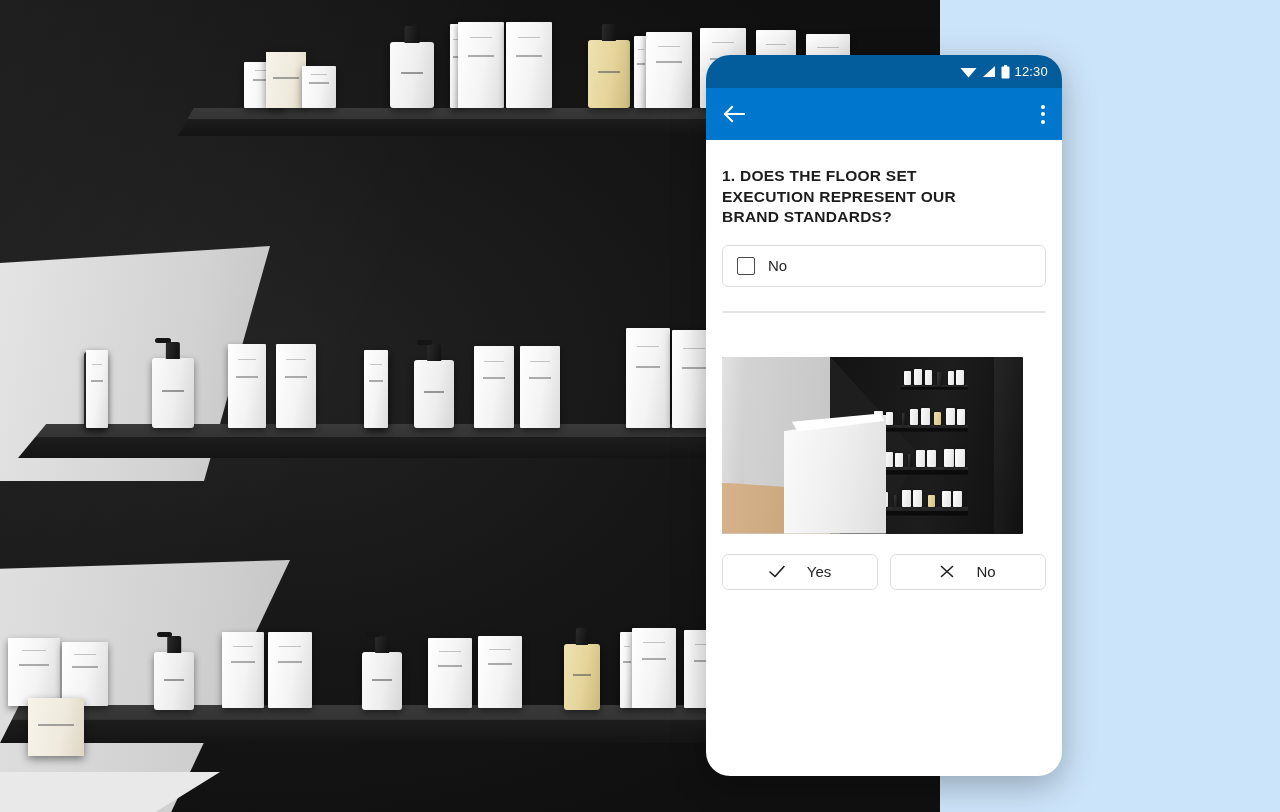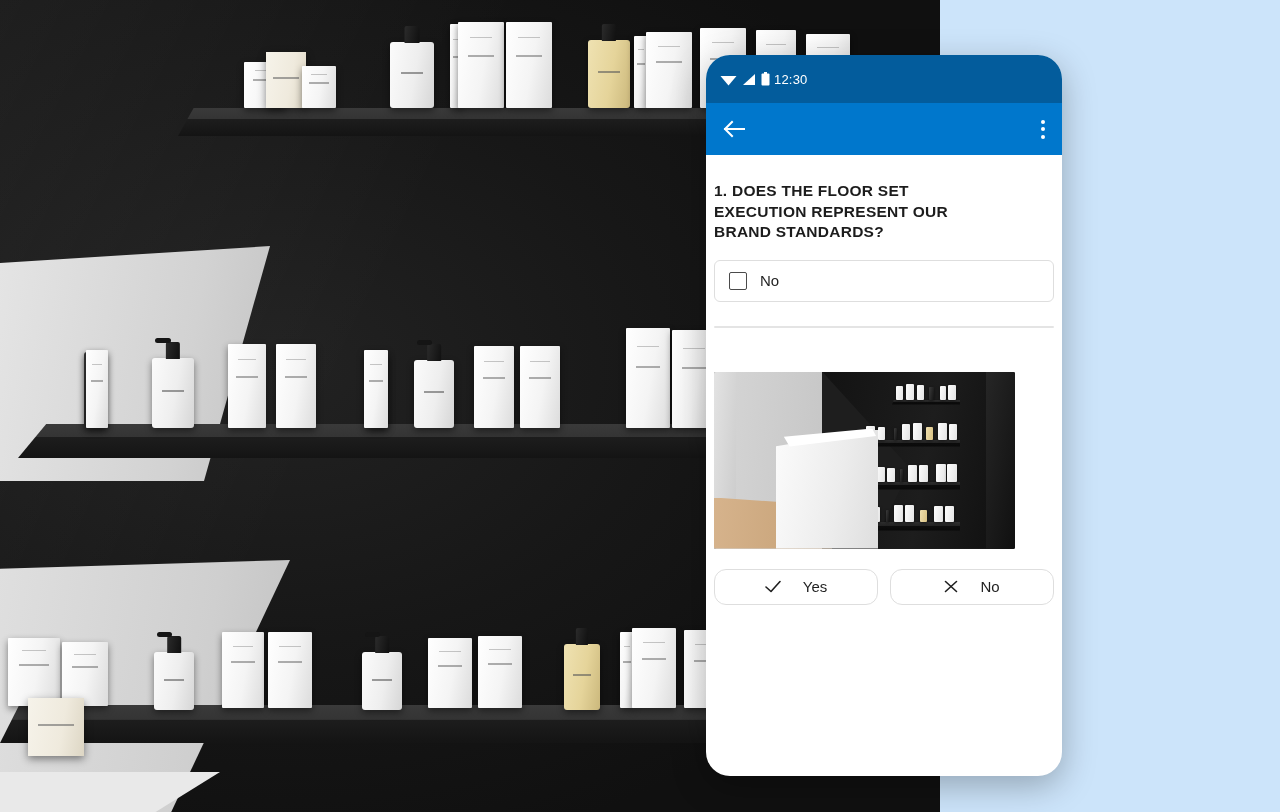--- a/index.html
+++ b/index.html
@@ -109,37 +109,37 @@
   
   .phone {
     position: absolute; left: 706px; top: 55px;
     width: 356px; height: 721px;
     background: #ffffff;
     border-radius: 24px;
     overflow: hidden;
     box-shadow: 0 10px 34px rgba(0,0,0,.28);
   }
   .statusbar {
-    height: 48px; background: #035c9c;
-    display: flex; align-items: center; justify-content: flex-start;
+    height: 33px; background: #035c9c;
+    display: flex; align-items: center; justify-content: flex-end;
     padding: 0 14px; gap: 0;
   }
   .status-icons { display: flex; align-items: center; gap: 5px; }
   .status-time {
     color: #ffffff; font-size: 13px; letter-spacing: .2px; margin-left: 4px;
   }
   .appbar {
     height: 52px; background: #0077cc;
     display: flex; align-items: center; justify-content: space-between;
     padding: 0 17px;
   }
   .kebab { display: flex; flex-direction: column; gap: 3.5px; align-items: center; cursor: pointer; }
   .kebab i { display: block; width: 4px; height: 4px; border-radius: 50%; background: #fff; }
 
-  .content { padding: 0 8px; }
+  .content { padding: 0 16px; }
   .q-block { padding: 26px 0 18px; }
   .q-title {
     font-size: 15.5px; font-weight: bold; color: #1c1c1c;
     letter-spacing: .25px; line-height: 20.5px; text-transform: uppercase;
     white-space: pre-line;
   }
   .options { margin-top: 17px; display: flex; flex-direction: column; gap: 11px; }
   .option {
     height: 42px; border: 1px solid #dedede; border-radius: 6px;
     display: flex; align-items: center; padding: 0 14px; gap: 13px;
@@ -187,21 +187,21 @@
           clip-path: polygon(3% 0%, 100% 0%, 100% 100%, 0% 100%); }
   .t-s4 { left: 108px; top: 150px; width: 138px; height: 9px;
           clip-path: polygon(3% 0%, 100% 0%, 100% 100%, 0% 100%); }
   .tp { position: absolute; background: linear-gradient(100deg,#fdfdfd,#e4e4e4);
         border-radius: 1px; box-shadow: 0 1px 3px rgba(0,0,0,.5); }
   .tp.amber { background: linear-gradient(100deg,#efdfae,#d8c183); }
   .tp.dark  { background: linear-gradient(100deg,#3c3c3c,#131313); }
 
   .yn-row { display: flex; gap: 12px; margin-top: 20px; padding-bottom: 26px; }
   .yn-btn {
-    flex: 1; height: 36px; border: 1px solid #dedede; border-radius: 12px;
+    flex: 1; height: 36px; border: 1px solid #dedede; border-radius: 6px;
     background: #fff; display: flex; align-items: center; justify-content: center;
     gap: 22px; cursor: pointer;
   }
   .yn-label { font-size: 15px; color: #1f1f1f; }
   .ic { display: inline-flex; }
 </style>
 </head>
 <body>
 
 <div class="screen">

